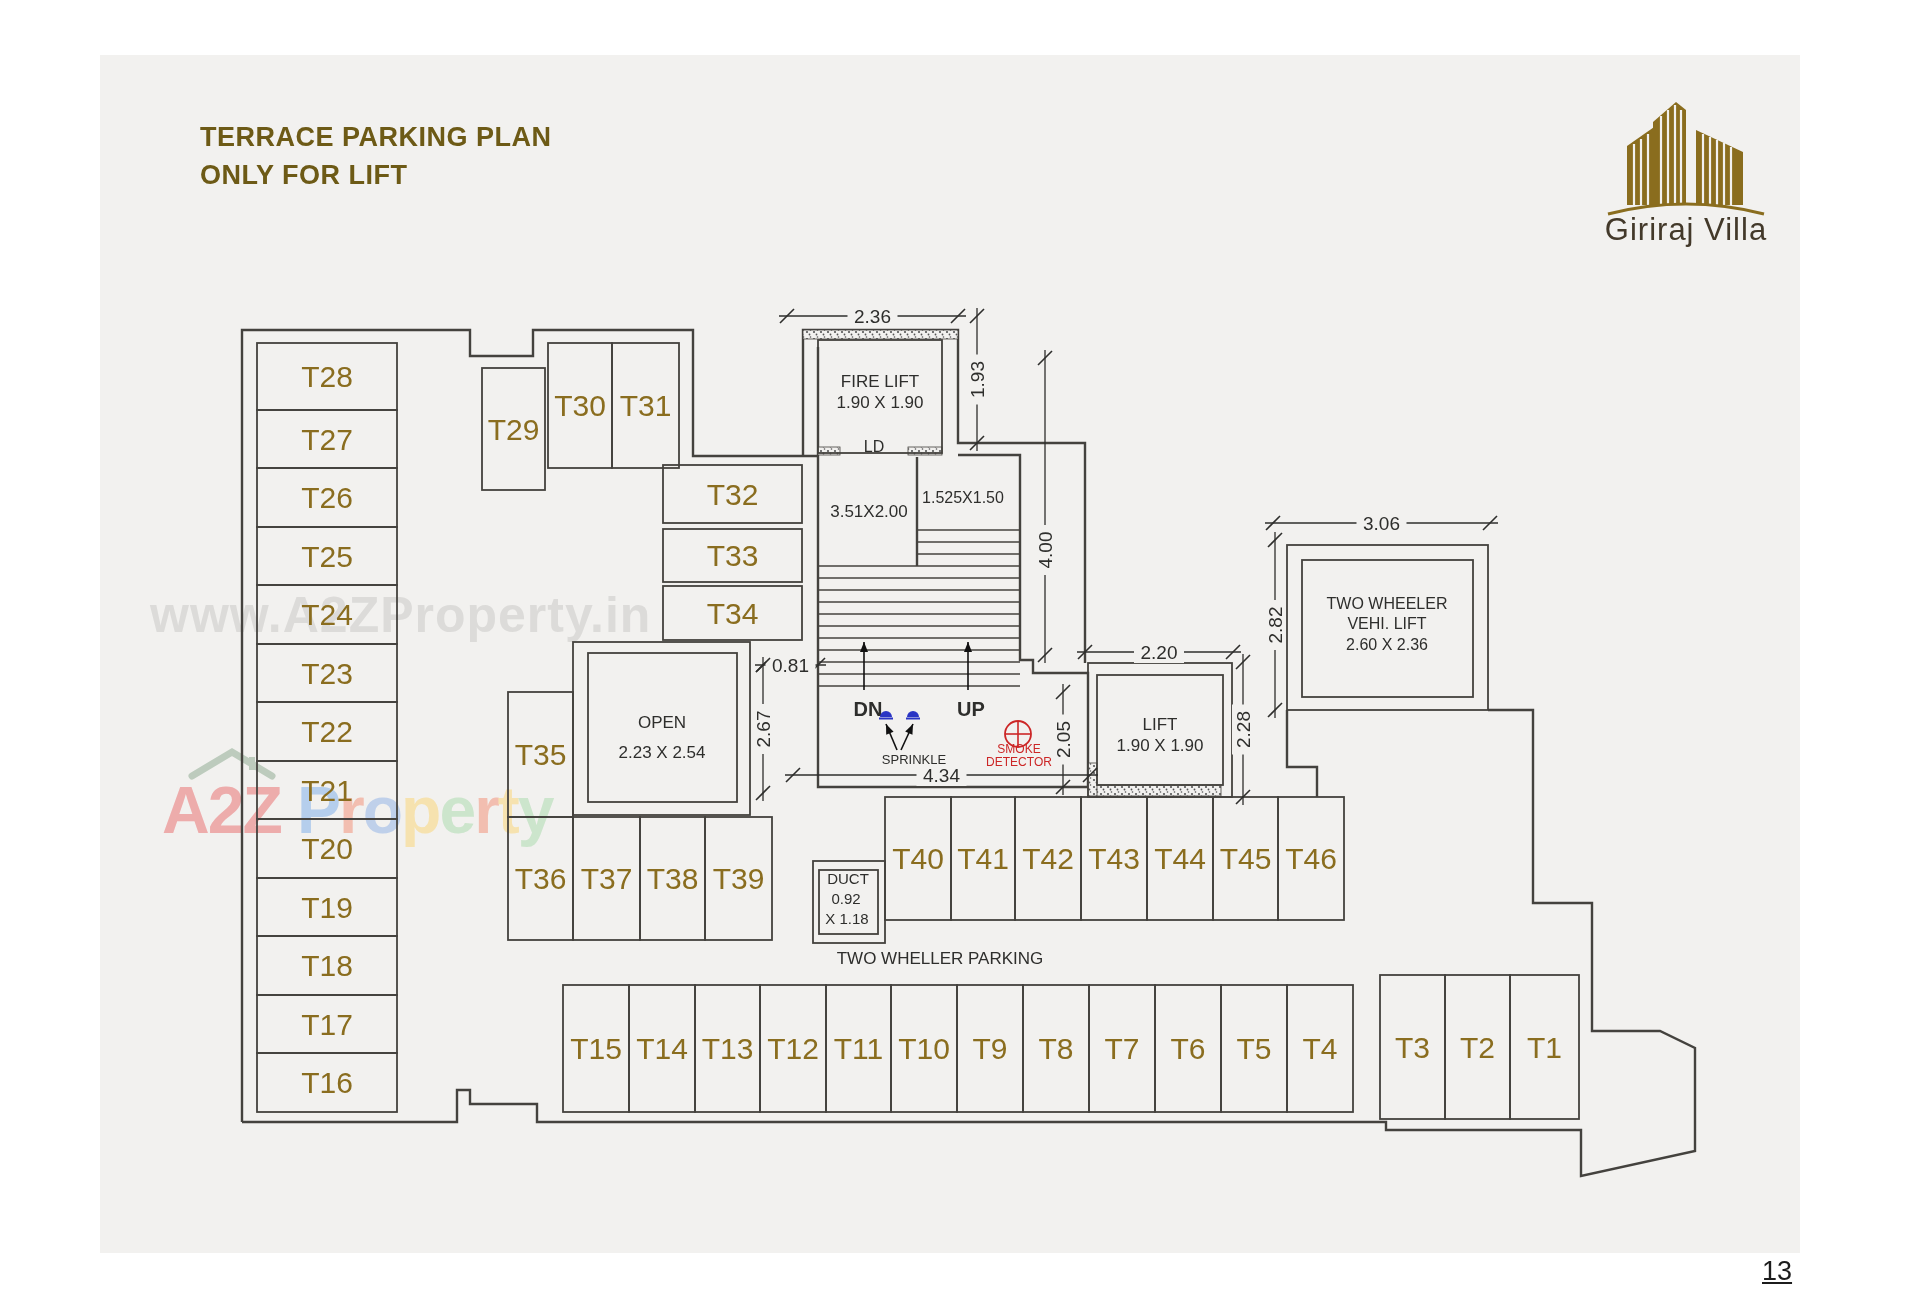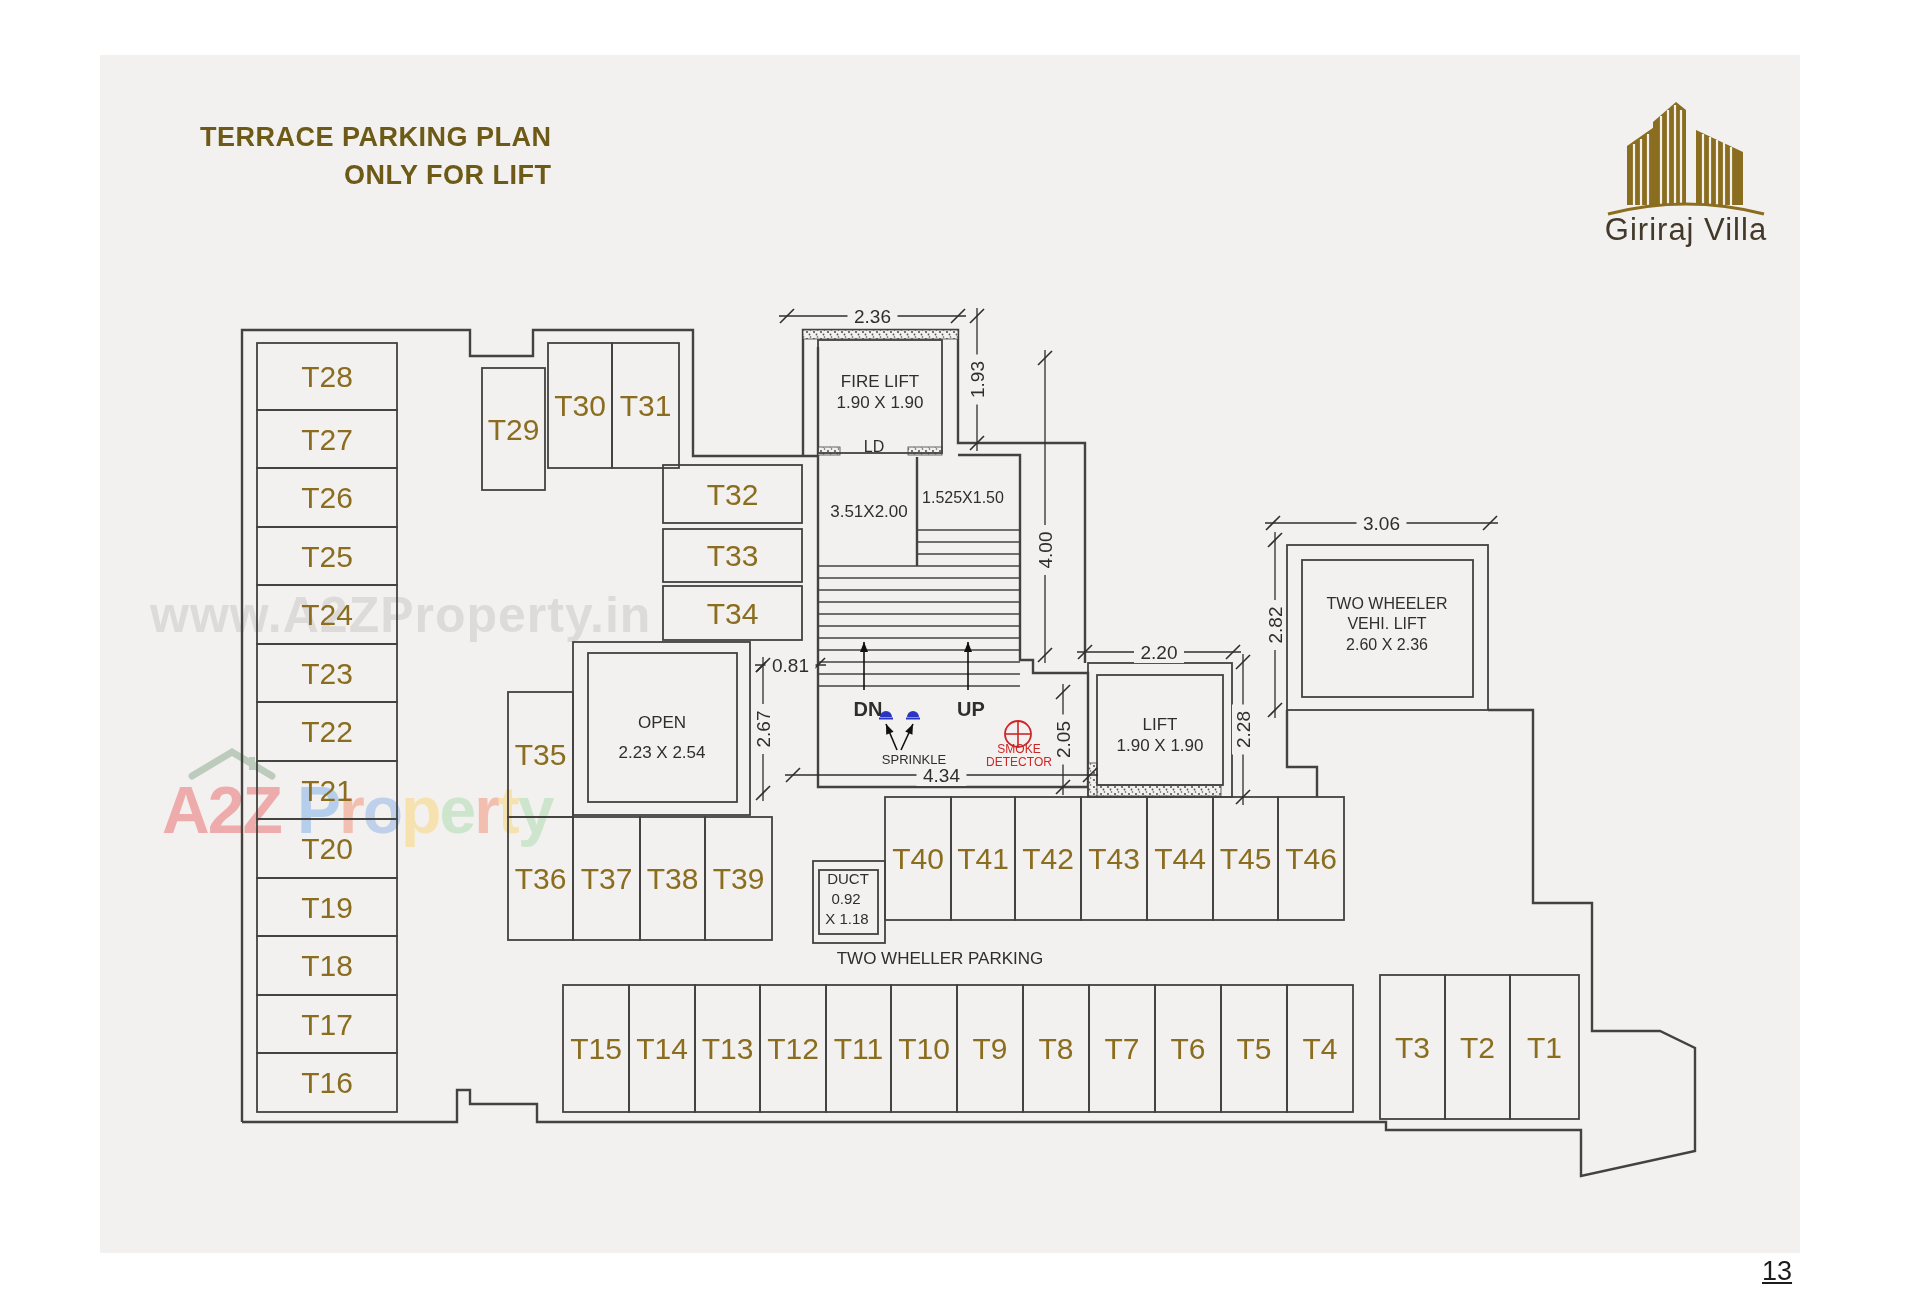--- a/index.html
+++ b/index.html
@@ -1,17 +1,17 @@
 <!DOCTYPE html>
 <html><head>
 <meta charset="utf-8">
 <style>
   html,body{margin:0;padding:0;background:#ffffff;}
   #canvas{position:relative;width:1901px;height:1314px;background:#ffffff;overflow:hidden;
-          font-family:"Liberation Sans","DejaVu Sans",sans-serif;text-align:right;}
+          font-family:"Liberation Sans","DejaVu Sans",sans-serif;}
   #sheet{position:absolute;left:100px;top:55px;width:1700px;height:1198px;background:#f2f1ef;}
   #title{position:absolute;left:200px;top:118px;color:#6d5a16;font-weight:bold;
          font-size:27px;line-height:38px;letter-spacing:.5px;white-space:pre;}
   #wm-url{position:absolute;left:150px;top:586px;font-size:50px;color:#dcdbd9;
           letter-spacing:1px;font-weight:bold;}
   #wm-brand{position:absolute;left:162px;top:772px;font-size:66px;font-weight:bold;
             letter-spacing:-2px;opacity:.85;white-space:pre;}
   #wm-roof{position:absolute;left:188px;top:746px;opacity:.7;}
   #plan{position:absolute;left:0;top:0;}
   #logo{position:absolute;left:1590px;top:90px;}

